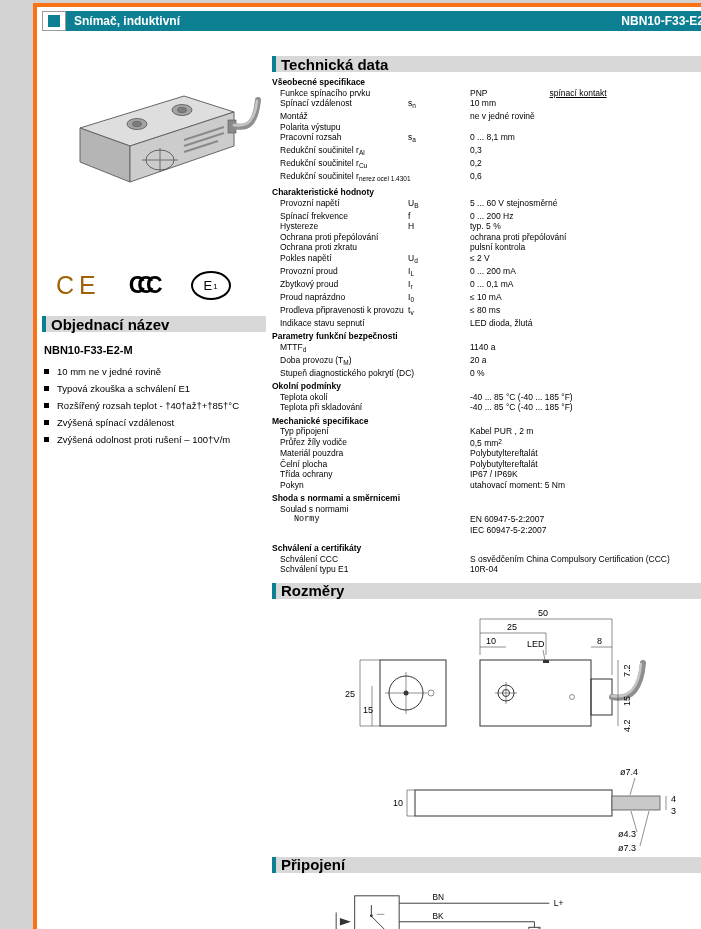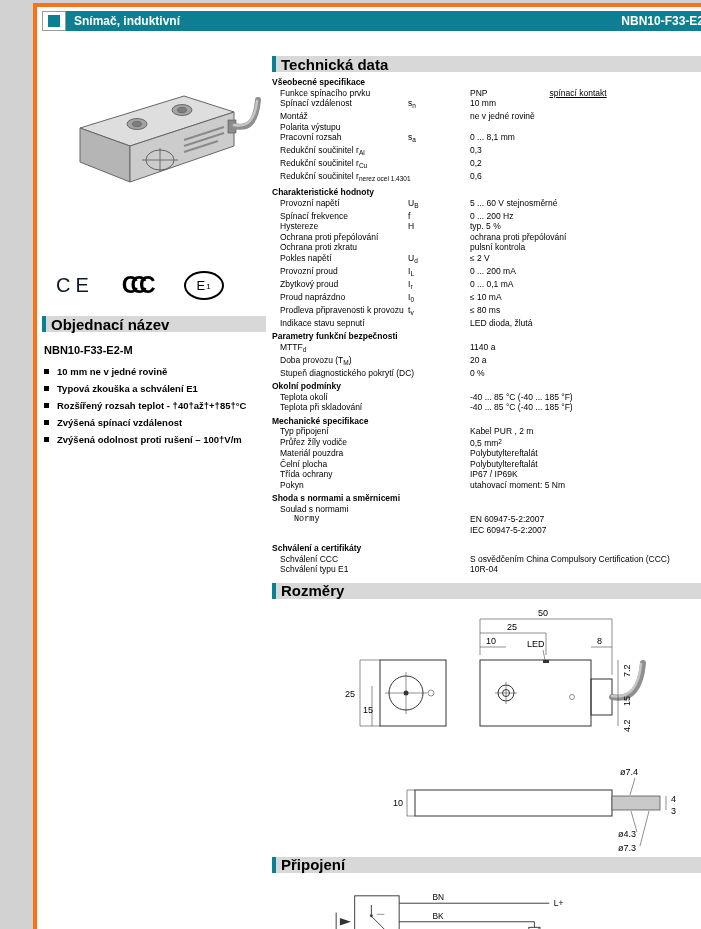--- a/index.html
+++ b/index.html
@@ -30,28 +30,28 @@
   .ind2 .t-label{flex-basis:114px;font-family:Liberation Mono, monospace;}
   .t-sym{flex:0 0 62px;white-space:nowrap;}
   .t-val{flex:1;}
   .t-val2{margin-left:62px;text-decoration:underline;}
   sub{font-size:6.5px;vertical-align:-1.5px;}
   sup{font-size:6.5px;vertical-align:2px;}
 
   
   .product-fig{height:206px;position:relative;}
   .logos{display:flex;align-items:center;gap:28px;padding-left:14px;height:46px;margin-bottom:8px;}
-  .ce-mark{font-size:20px;letter-spacing:5px;color:#0f172a;}
+  .ce-mark{font-size:25px;letter-spacing:5px;color:#a16207;}
   .ccc-mark{font-size:23px;font-weight:bold;letter-spacing:-8px;padding-right:8px;color:#000;}
   .e1-mark{border:2px solid #000;border-radius:50%;width:36px;height:25px;display:flex;align-items:center;justify-content:center;}
   .e1-mark .e{font-size:13px;}
   .e1-mark .one{font-size:8px;margin-left:1px;margin-top:3px;}
   .order-code{font-weight:bold;font-size:11px;margin:12px 0 10px 2px;}
   .bullets{list-style:none;margin:0;padding:0 0 0 2px;}
-  .bullets li{position:relative;padding-left:13px;font-weight:bold;font-size:9.5px;line-height:12px;margin-bottom:5px;}
+  .bullets li{position:relative;padding-left:13px;font-weight:normal;font-size:9.5px;line-height:12px;margin-bottom:5px;}
   .bullets li::before{content:"";position:absolute;left:0;top:3px;width:5px;height:5px;background:#000;}
 
   
   .dims-wrap{height:252px;margin-top:6px;}
   .conn-wrap{height:88px;margin-top:8px;}
   svg{display:block;}
   .ln{stroke:#333;stroke-width:1;fill:none;}
   .thin{stroke:#444;stroke-width:0.6;fill:none;}
   .dimtxt{font-size:9px;fill:#000;}
   .cable{stroke:#8f8f8f;stroke-width:6;fill:none;stroke-linecap:round;}

